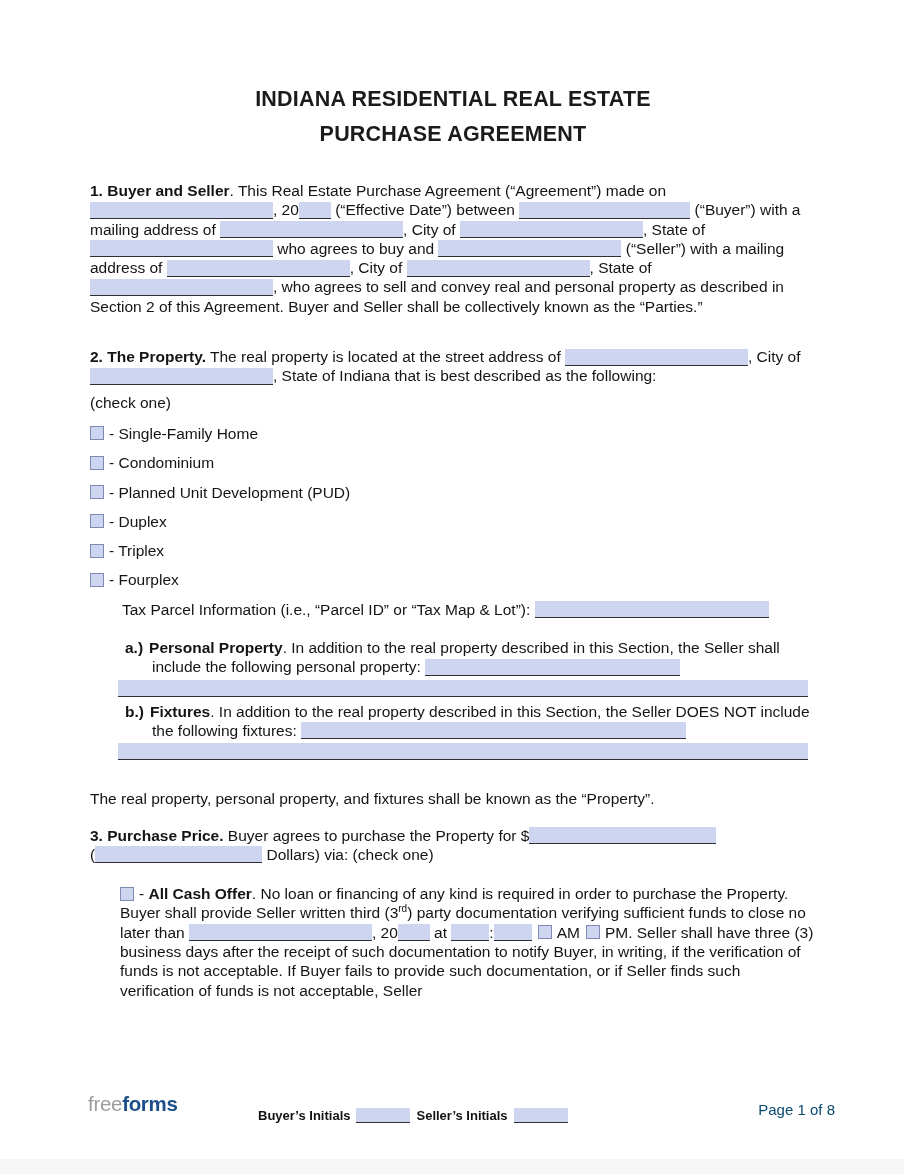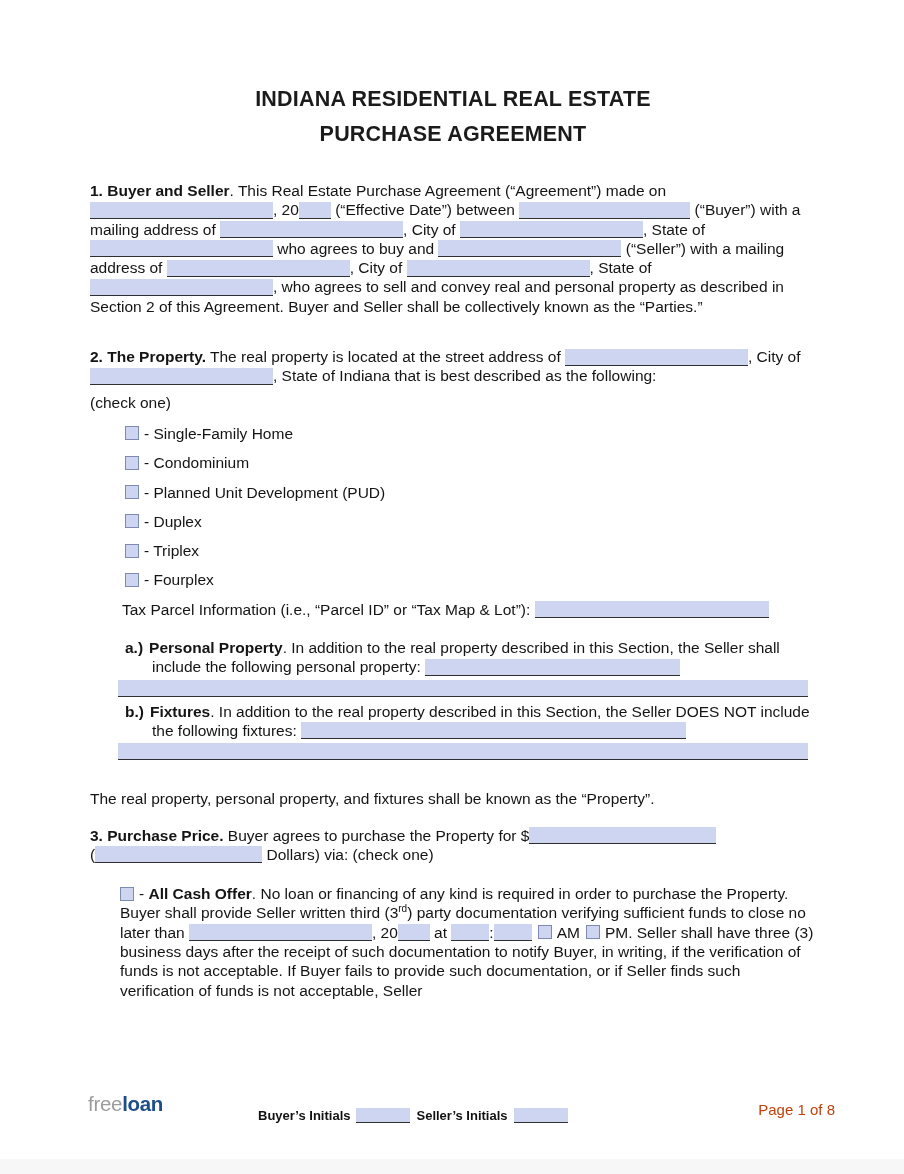--- a/index.html
+++ b/index.html
@@ -21,35 +21,35 @@
   .bl-price{width:187px;}
   .bl-words{width:167px;}
   .bl-init{width:54px;height:14px;vertical-align:-3px;}
   .blank-line{display:block;margin:3px 0 0 28px;width:690px;height:16px;background:#cdd5f0;border-bottom:1.5px solid #2f2f2f;}
   .checkbox{display:inline-block;width:12px;height:12px;background:#cdd5f0;border:1.5px solid #7f8ab0;vertical-align:-1.5px;margin-right:5px;}
   .cb-mid{margin-left:6px;}
   .s1{margin-top:29px;}
   .s2{margin-top:31px;}
   .checkone{margin-top:7px;}
   .opts{margin-top:12px;}
-  .opt{margin-left:35px;margin-bottom:10px;}
+  .opt{margin-bottom:10px;}
   .taxline{margin-left:32px;margin-top:9px;}
   .sub{margin-left:35px;padding-left:27px;text-indent:-27px;margin-top:19px;}
   .sub .m{margin-right:6px;}
   .sub .m + .b{margin-right:0;}
   .pb{margin-top:5px;}
   .known{margin-top:29px;}
   .s3{margin-top:17px;}
   .cash{margin-top:20px;margin-left:30px;}
   .footer-logo{position:absolute;left:88px;top:1092px;font-size:20.5px;letter-spacing:-0.3px;}
   .footer-logo .free{color:#9c9c9c;}
   .footer-logo .forms{color:#1d4e89;font-weight:bold;}
   .footer-initials{position:absolute;left:258px;top:1108px;font-size:13px;font-weight:bold;color:#111;}
   .footer-initials .blank{margin:0 6px;}
-  .footer-page{position:absolute;right:69px;top:1101px;font-size:15px;color:#c2410c;}
+  .footer-page{position:absolute;right:69px;top:1101px;font-size:15px;color:#0c4a6e;}
   .bottom-strip{position:absolute;left:0;right:0;bottom:0;height:15px;background:#f7f7f8;}
 </style>
 </head>
 <body>
 
 <div class="page">
   <div class="content">
 
     <div class="title">
       <div>INDIANA RESIDENTIAL REAL ESTATE</div>
@@ -83,20 +83,20 @@
 
     <div class="para s3">
       <div><span class="b">3. Purchase Price.</span><span> Buyer agrees to purchase the Property for $</span><span class="blank bl-price"></span></div>
       <div><span>(</span><span class="blank bl-words"></span><span> Dollars) via: (check one)</span></div>
     </div>
 
     <div class="cash"><span class="checkbox"></span><span>- </span><span class="b">All Cash Offer</span><span>. No loan or financing of any kind is required in order to purchase the Property. Buyer shall provide Seller written third (3</span><sup>rd</sup><span>) party documentation verifying sufficient funds to close no later than </span><span class="blank bl-lg"></span><span>, 20</span><span class="blank bl-sm"></span><span> at </span><span class="blank bl-t"></span><span>:</span><span class="blank bl-t"></span><span class="checkbox cb-mid"></span><span>AM</span><span class="checkbox cb-mid"></span><span>PM. Seller shall have three (3) business days after the receipt of such documentation to notify Buyer, in writing, if the verification of funds is not acceptable. If Buyer fails to provide such documentation, or if Seller finds such verification of funds is not acceptable, Seller</span></div>
 
   </div>
 
-  <div class="footer-logo"><span class="free">free</span><span class="forms">loan</span></div>
+  <div class="footer-logo"><span class="free">free</span><span class="forms">forms</span></div>
 
   <div class="footer-initials"><span>Buyer’s Initials</span><span class="blank bl-init"></span><span>Seller’s Initials</span><span class="blank bl-init"></span></div>
 
   <div class="footer-page">Page 1 of 8</div>
 
   <div class="bottom-strip"></div>
 </div>
 
 </body></html>

